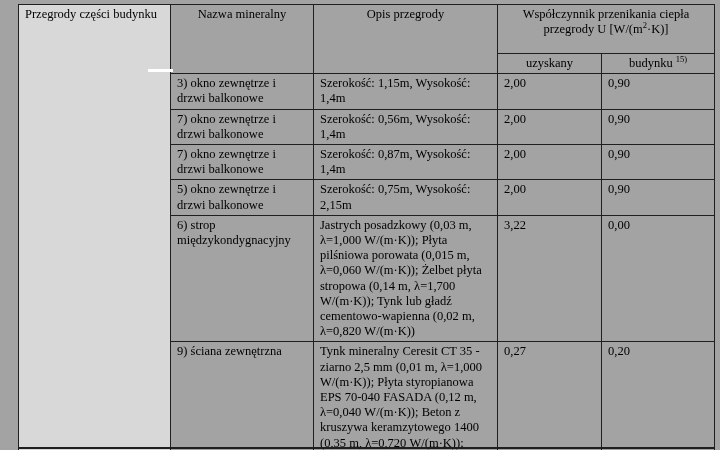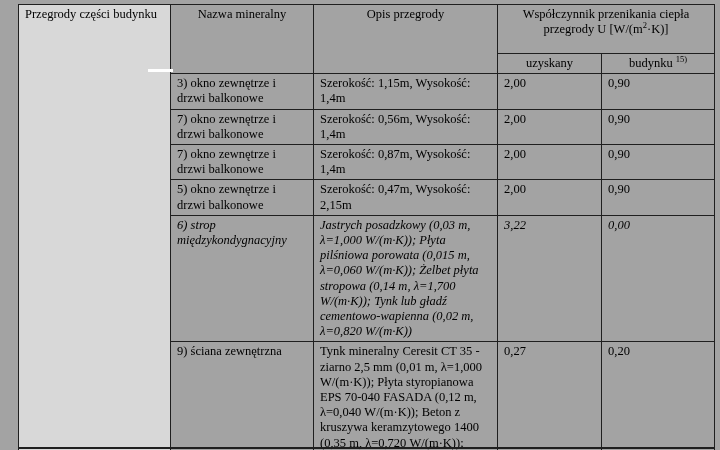--- a/index.html
+++ b/index.html
@@ -36,21 +36,21 @@
     overflow: hidden;
   }
   td.group-cell {
     background: #d8d8d8;
     padding-top: 4px;
     vertical-align: top;
   }
   tr.hdr-top  { height: 49px; }
   tr.hdr-sub  { height: 18px; }
   tr.r-win    { height: 32px; }
-  tr.r-strop  { height: 121px; font-style: italic; }
+  tr.r-strop  { height: 121px; }
   tr.r-wall   { height: 140px; }
   td.hc-center {
     text-align: center;
     vertical-align: middle;
   }
   td.hc-sub {
     text-align: center;
     vertical-align: middle;
     padding: 1px 6px;
   }
@@ -132,21 +132,21 @@
 
     <tr class="r-win">
       <td class="name">7) okno zewnętrze i drzwi balkonowe</td>
       <td class="desc">Szerokość: 0,87m, Wysokość: 1,4m</td>
       <td class="val">2,00</td>
       <td class="val">0,90</td>
     </tr>
 
     <tr class="r-win">
       <td class="name">5) okno zewnętrze i drzwi balkonowe</td>
-      <td class="desc">Szerokość: 0,47m, Wysokość: 2,15m</td>
+      <td class="desc">Szerokość: 0,75m, Wysokość: 2,15m</td>
       <td class="val">2,00</td>
       <td class="val">0,90</td>
     </tr>
 
     <tr class="r-strop">
       <td class="name">6) strop międzykondygnacyjny</td>
       <td class="desc">Jastrych posadzkowy (0,03 m, λ=1,000 W/(m·K)); Płyta pilśniowa porowata (0,015 m, λ=0,060 W/(m·K)); Żelbet płyta stropowa (0,14 m, λ=1,700 W/(m·K)); Tynk lub gładź cementowo-wapienna (0,02 m, λ=0,820 W/(m·K))</td>
       <td class="val">3,22</td>
       <td class="val">0,00</td>
     </tr>

